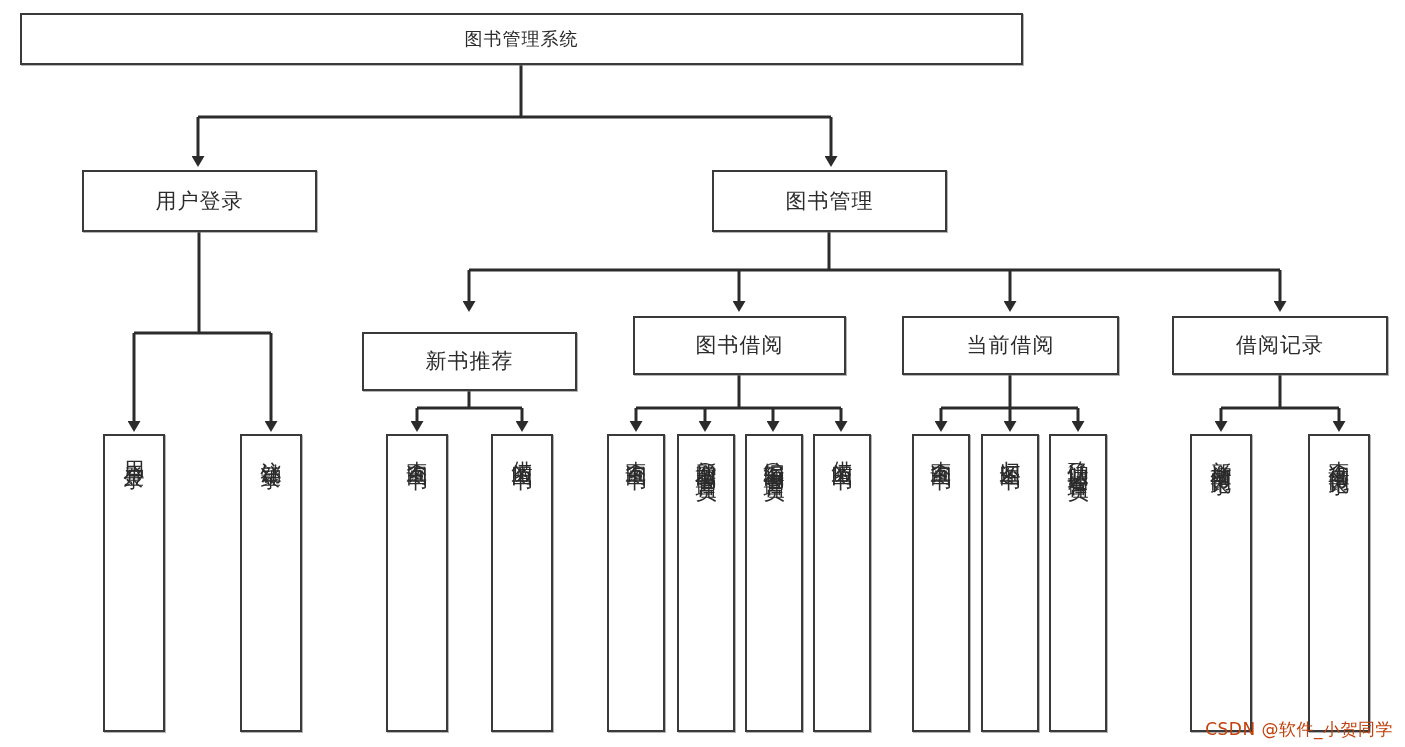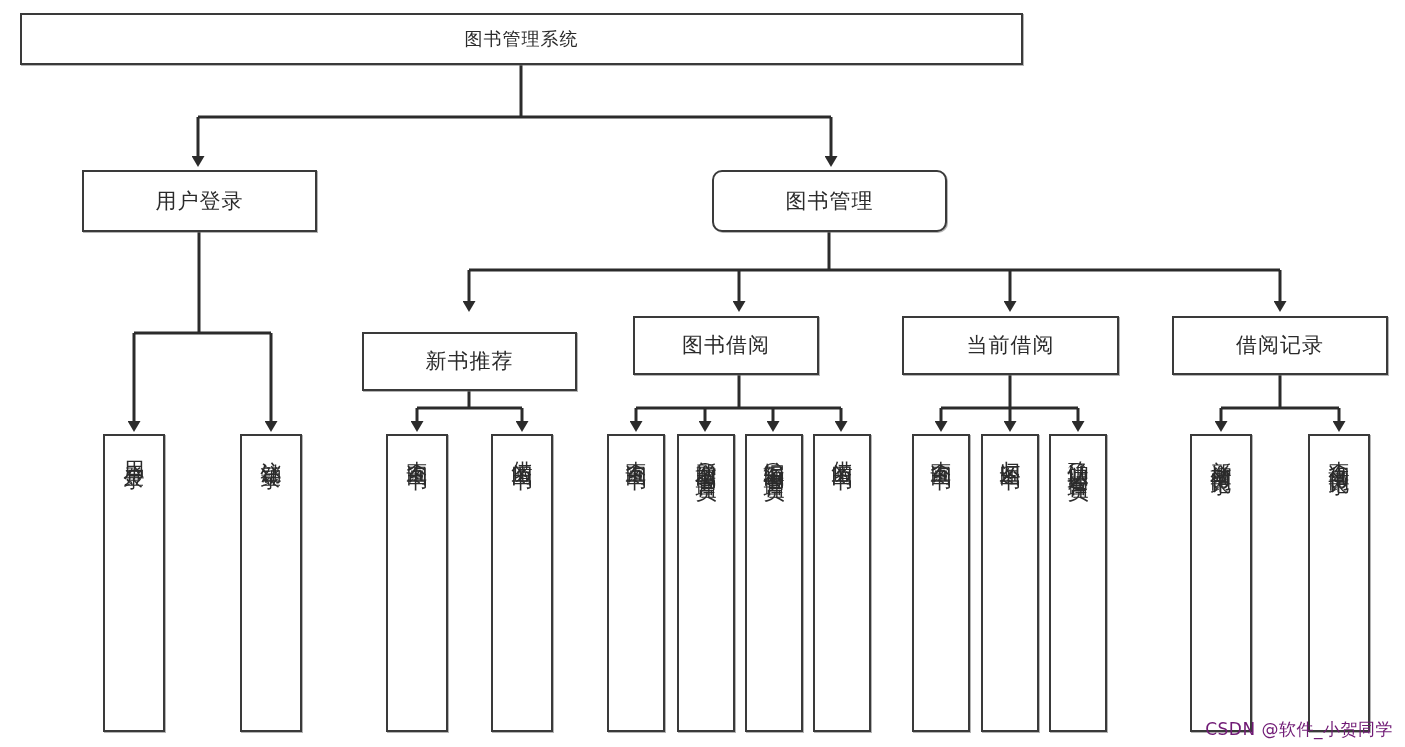--- a/index.html
+++ b/index.html
@@ -57,21 +57,21 @@
     max-height: 100%;
   }
   .node.root .node-label {
     font-size: 18px;
   }
   .watermark {
     position: absolute;
     right: 12px;
     bottom: 6px;
     font-size: 17px;
-    color: #701a75;
+    color: #c2410c;
     letter-spacing: 0.5px;
     white-space: nowrap;
   }
 </style>
 </head>
 <body>
 
 <div id="canvas">
 
   <svg class="connectors" viewBox="0 0 1405 747" xmlns="http://www.w3.org/2000/svg">
@@ -126,28 +126,28 @@
     </g>
   </svg>
 
   <div class="node root" style="left:20px; top:13px; width:1003px; height:52px;">
     <span class="node-label">图书管理系统</span>
   </div>
 
   <div class="node" style="left:82px; top:170px; width:235px; height:62px;">
     <span class="node-label">用户登录</span>
   </div>
-  <div class="node" style="left:712px; top:170px; width:235px; height:62px;border-radius:10px;">
+  <div class="node" style="left:712px; top:170px; width:235px; height:62px;">
     <span class="node-label">图书管理</span>
   </div>
 
   <div class="node" style="left:362px; top:332px; width:215px; height:59px;">
     <span class="node-label">新书推荐</span>
   </div>
-  <div class="node" style="left:633px; top:316px; width:186px; height:59px;">
+  <div class="node" style="left:633px; top:316px; width:213px; height:59px;">
     <span class="node-label">图书借阅</span>
   </div>
   <div class="node" style="left:1172px; top:316px; width:216px; height:59px;">
     <span class="node-label">借阅记录</span>
   </div>
   <div class="node" style="left:902px; top:316px; width:217px; height:59px;">
     <span class="node-label">当前借阅</span>
   </div>
 
   <div class="node leaf" style="left:103px; top:434px; width:62px; height:298px;">

